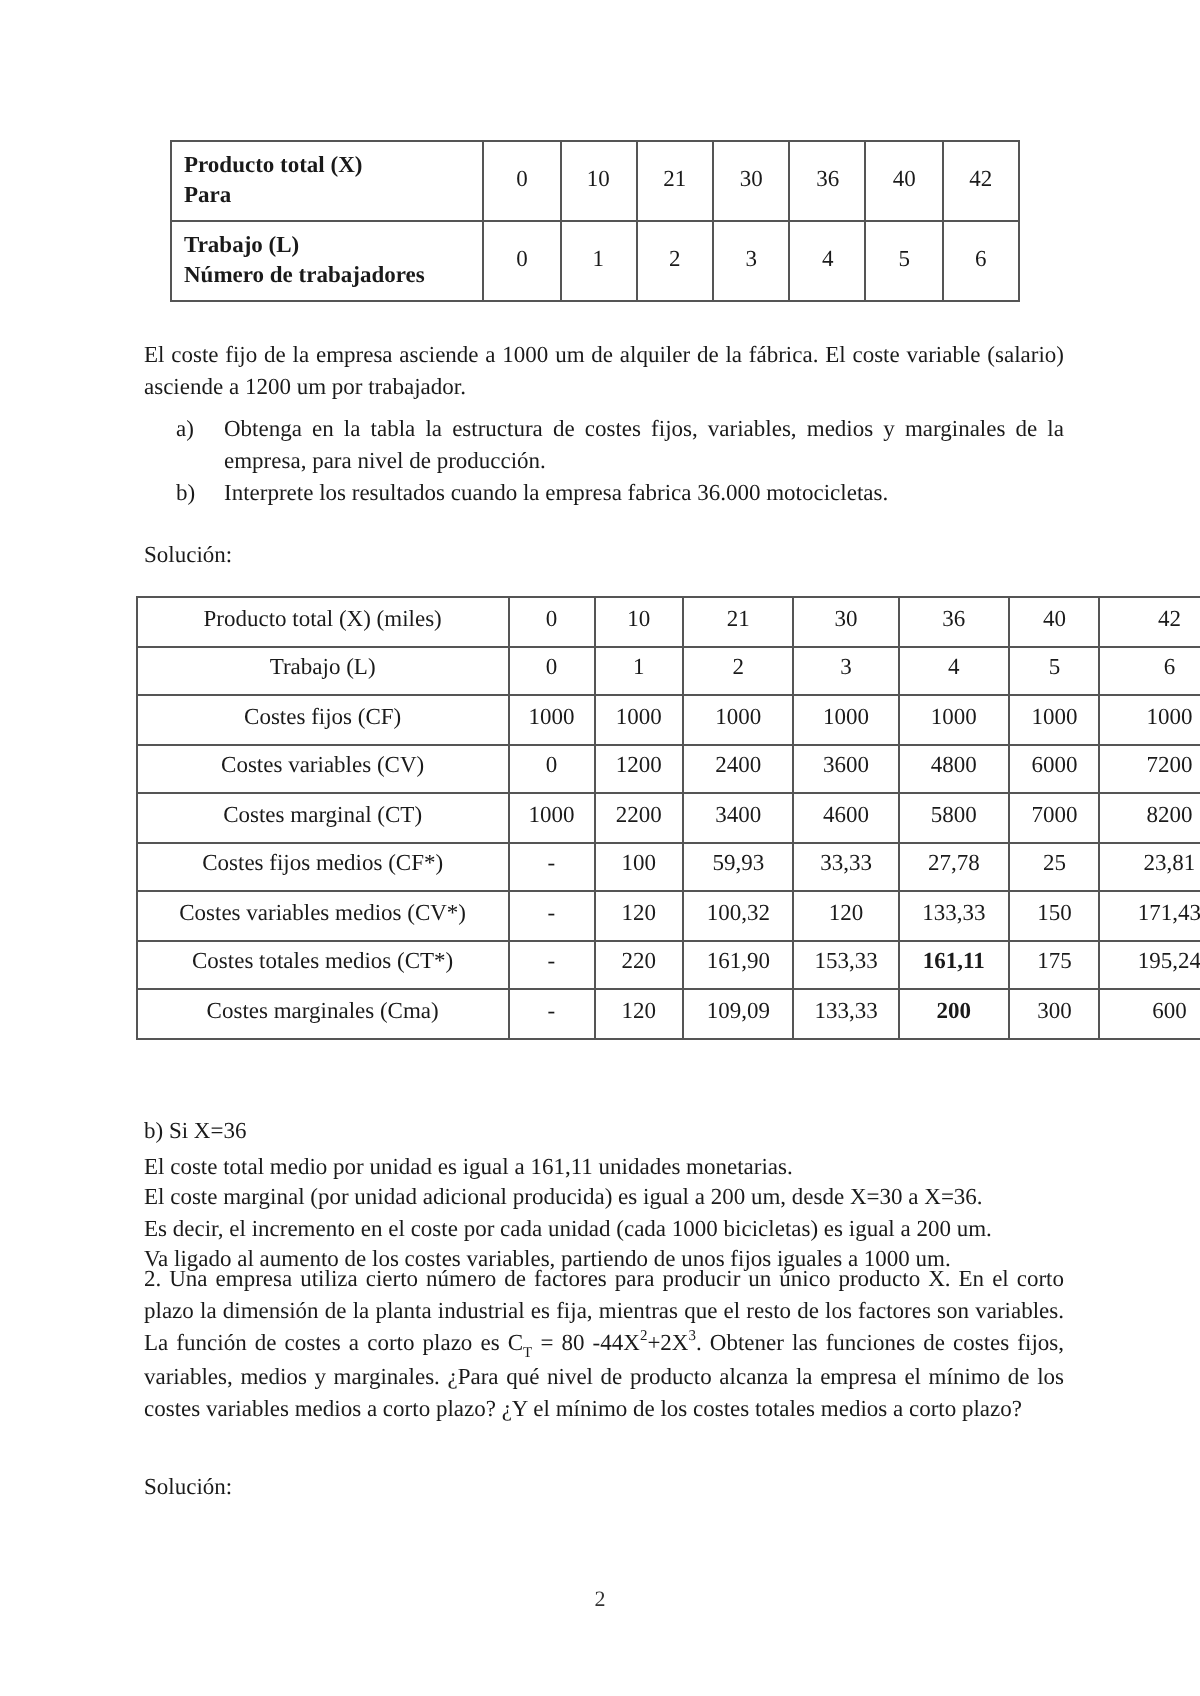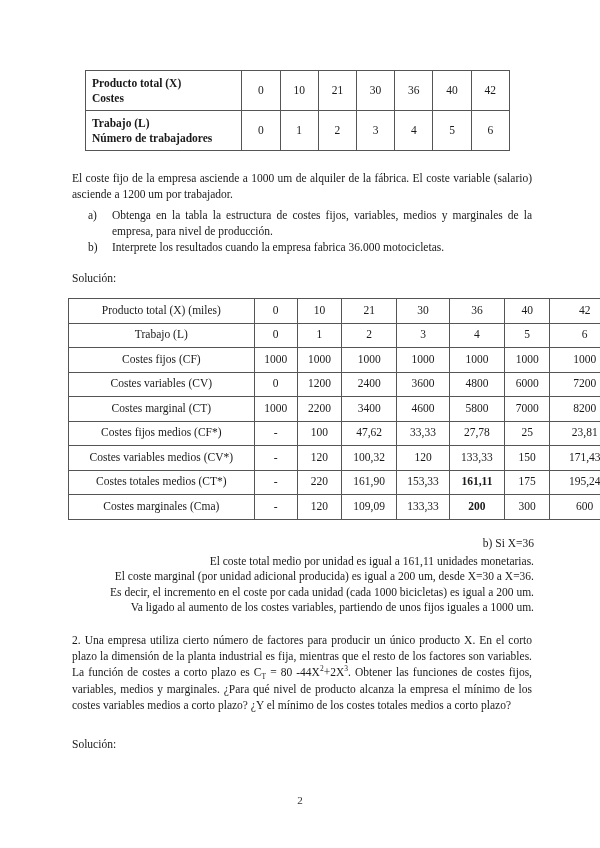--- a/index.html
+++ b/index.html
@@ -125,21 +125,21 @@
 </head>
 <body>
 
 <div class="page">
 
   <table id="t1">
     <tbody>
         <tr>
       <td class="lbl">
         <span>Producto total (X)</span>
-        <span>Costes</span>
+        <span>Para</span>
       </td>
       <td class="v">0</td>
       <td class="v">10</td>
       <td class="v">21</td>
       <td class="v">30</td>
       <td class="v">36</td>
       <td class="v">40</td>
       <td class="v">42</td>
     </tr>
     <tr>
@@ -222,21 +222,21 @@
       <td class="c2">3400</td>
       <td class="c3">4600</td>
       <td class="c4">5800</td>
       <td class="c5">7000</td>
       <td class="c6">8200</td>
     </tr>
     <tr>
       <td class="lbl">Costes fijos medios (CF*)</td>
       <td class="c0">-</td>
       <td class="c1">100</td>
-      <td class="c2">47,62</td>
+      <td class="c2">59,93</td>
       <td class="c3">33,33</td>
       <td class="c4">27,78</td>
       <td class="c5">25</td>
       <td class="c6">23,81</td>
     </tr>
     <tr>
       <td class="lbl">Costes variables medios (CV*)</td>
       <td class="c0">-</td>
       <td class="c1">120</td>
       <td class="c2">100,32</td>
@@ -261,21 +261,21 @@
       <td class="c1">120</td>
       <td class="c2">109,09</td>
       <td class="c3">133,33</td>
       <td class="c4 bold">200</td>
       <td class="c5">300</td>
       <td class="c6">600</td>
     </tr>
   </tbody>
     </table>
 
-  <div class="block" style="top:536px;text-align:right;">
+  <div class="block" style="top:559px;">
     <div style="margin-bottom:2px;">b) Si X=36</div>
     <div>El coste total medio por unidad es igual a 161,11 unidades monetarias.</div>
     <div>El coste marginal (por unidad adicional producida) es igual a 200 um, desde X=30 a X=36.</div>
     <div>Es decir, el incremento en el coste por cada unidad (cada 1000 bicicletas) es igual a 200 um.</div>
     <div>Va ligado al aumento de los costes variables, partiendo de unos fijos iguales a 1000 um.</div>
   </div>
 
   <p class="p" style="top:632px; line-height:16.2px;"><span>2. Una empresa utiliza cierto número de factores para producir un único producto X. En el corto plazo la dimensión de la planta industrial es fija, mientras que el resto de los factores son variables. La función de costes a corto plazo es C</span><sub>T</sub><span> = 80 -44X</span><sup>2</sup><span>+2X</span><sup>3</sup><span>. Obtener las funciones de costes fijos, variables, medios y marginales. ¿Para qué nivel de producto alcanza la empresa el mínimo de los costes variables medios a corto plazo? ¿Y el mínimo de los costes totales medios a corto plazo?</span></p>
 
   <div class="p" style="top:736px;">Solución:</div>

